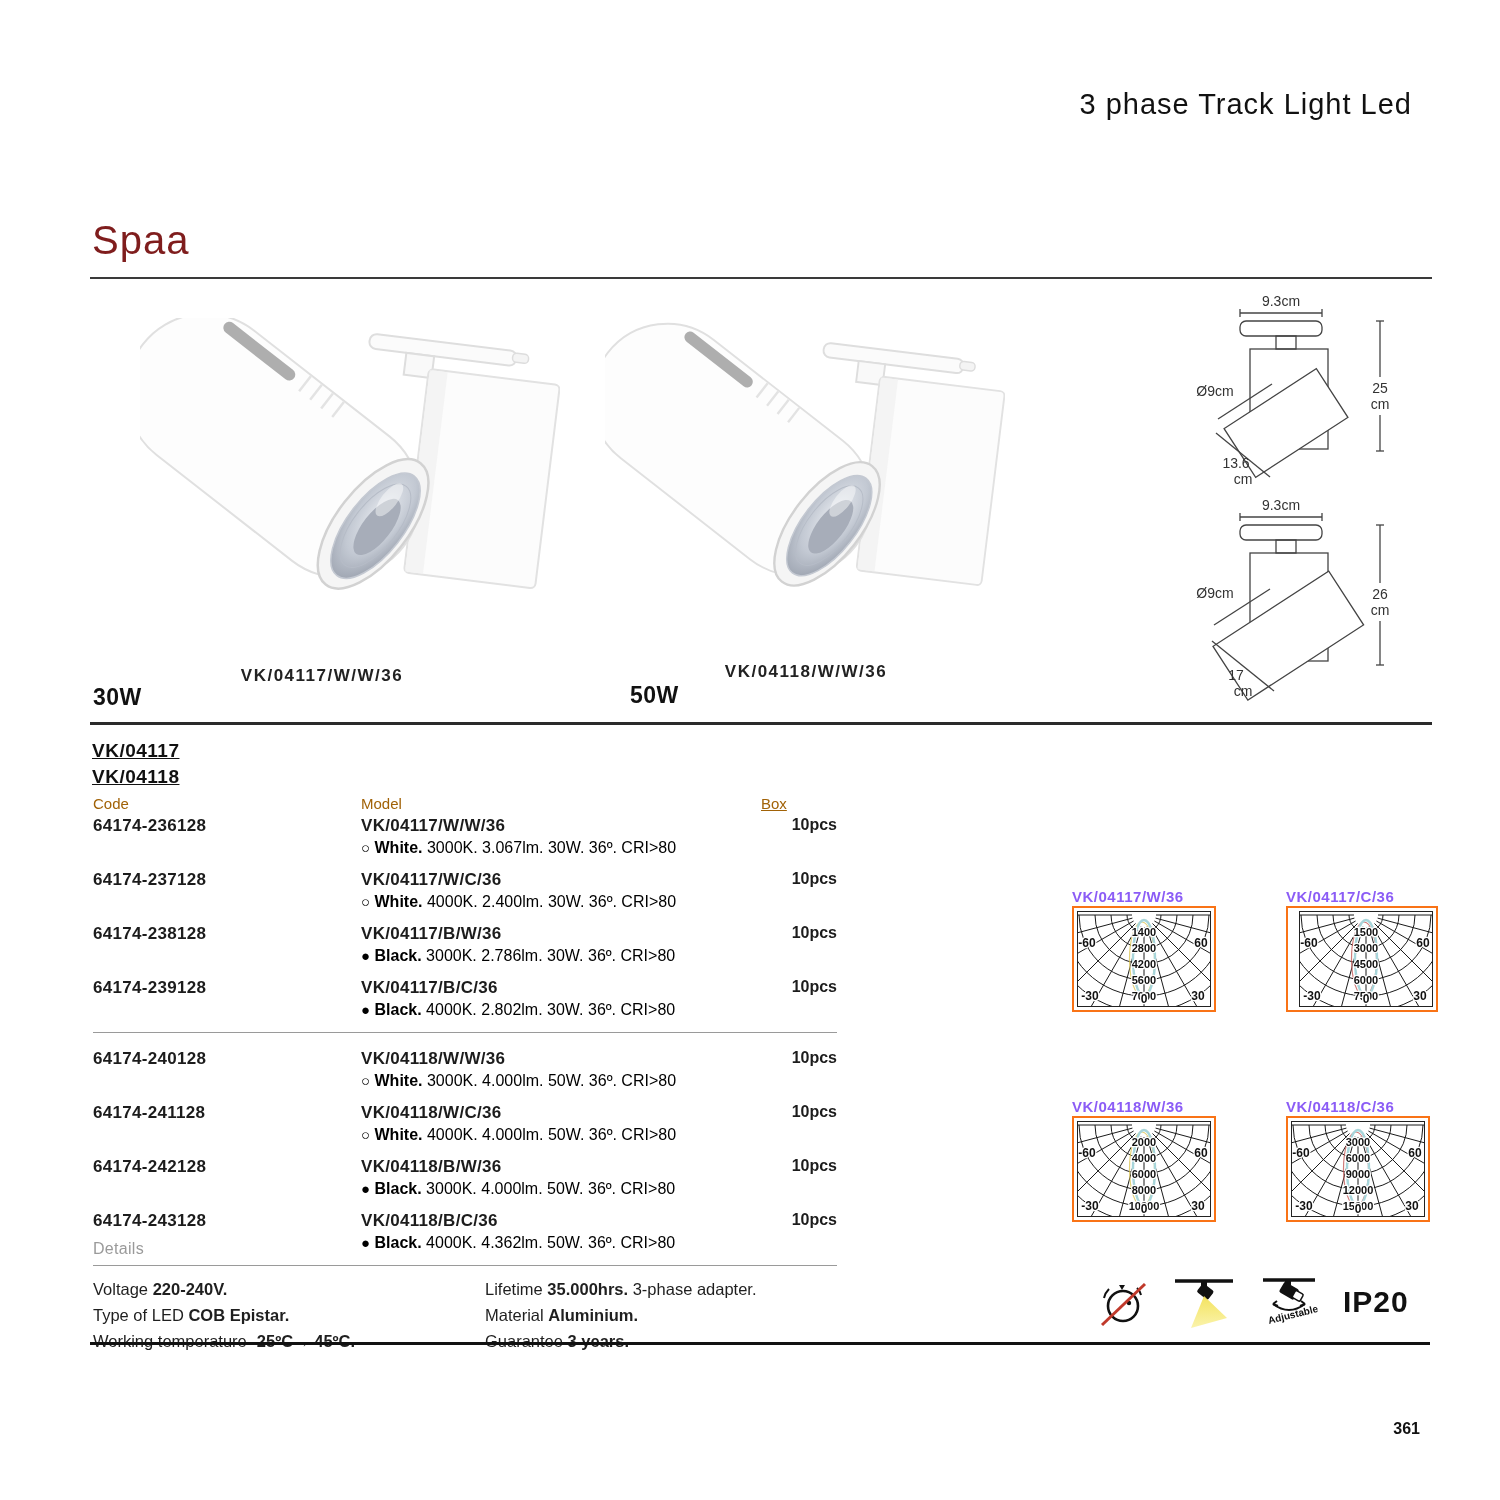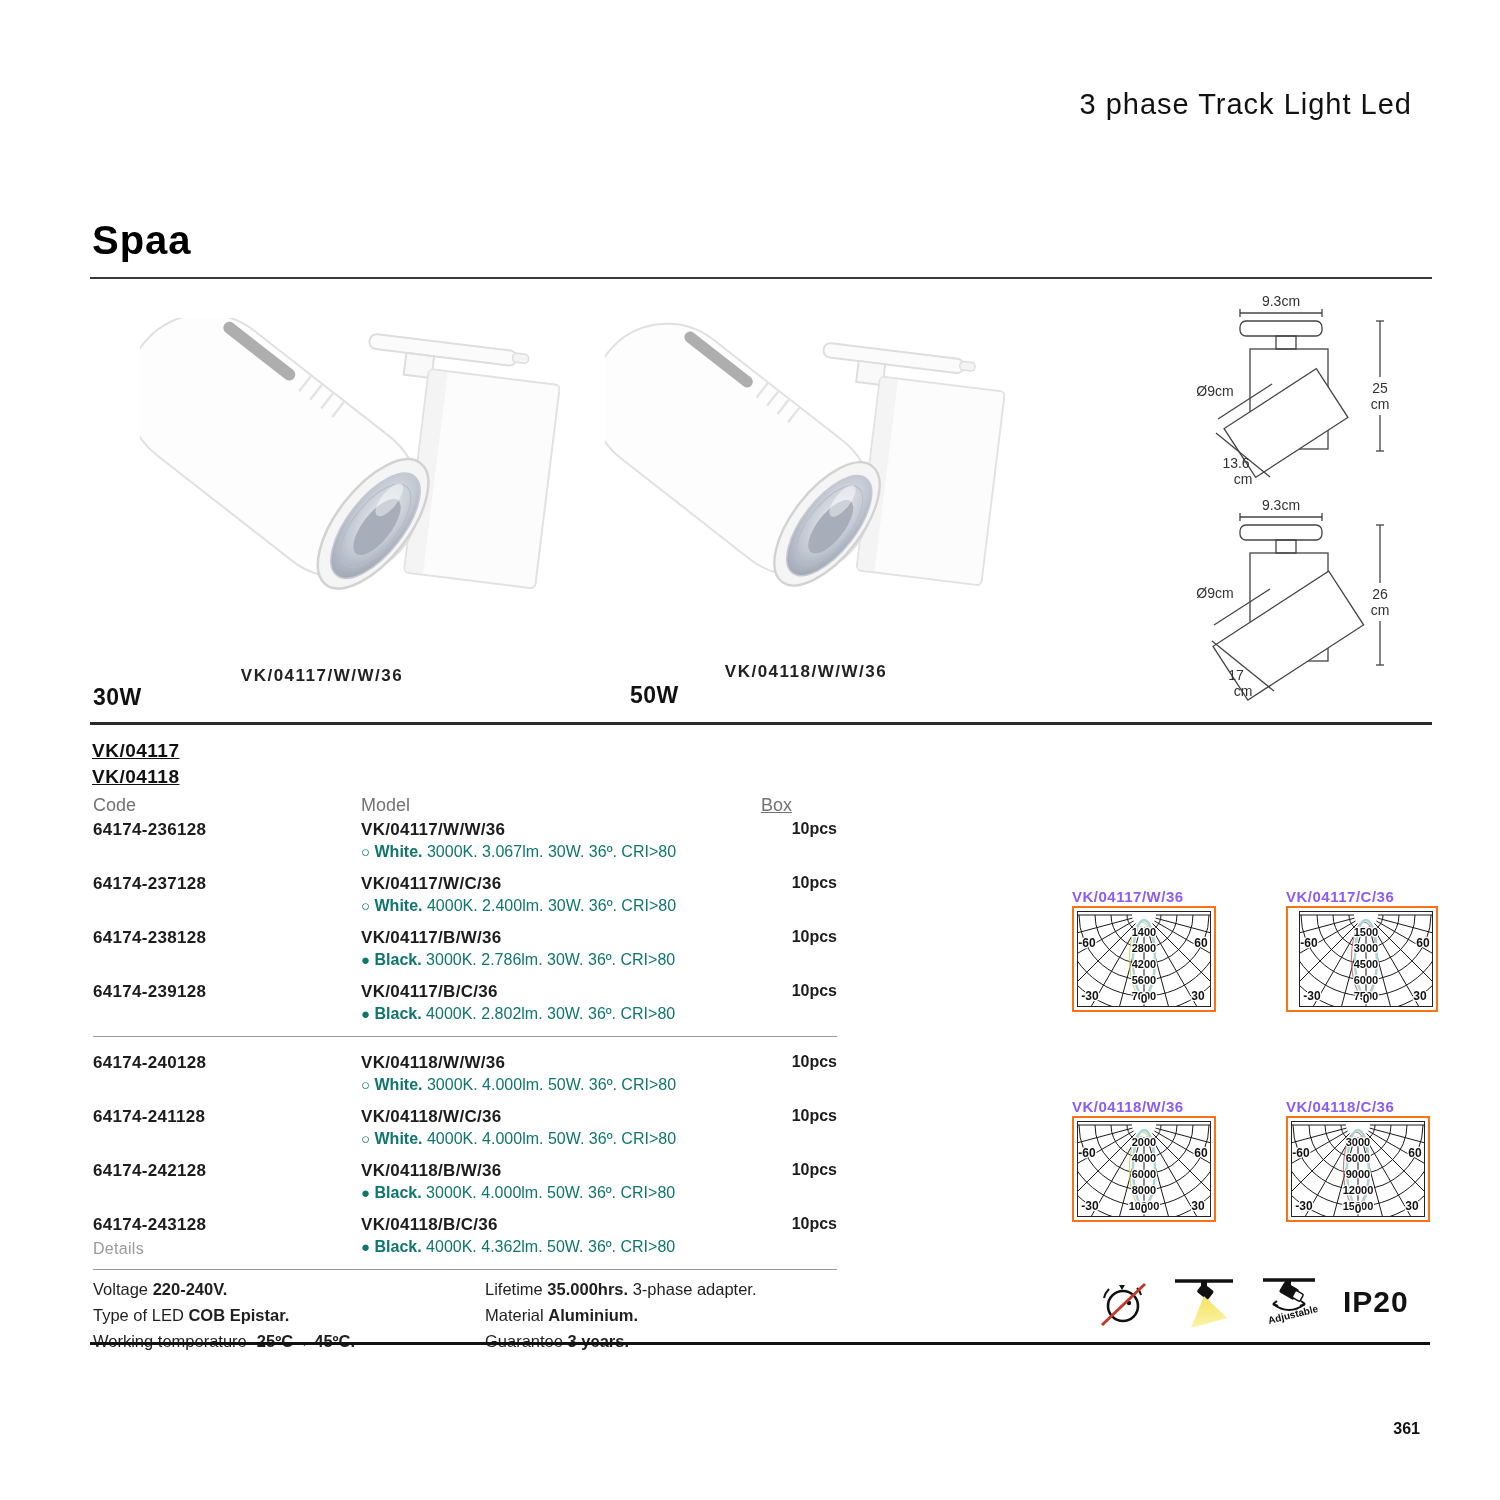--- a/index.html
+++ b/index.html
@@ -1,38 +1,38 @@
 <!DOCTYPE html>
 <html><head>
 <meta charset="utf-8">
 <style>
   html,body{margin:0;padding:0;background:#e8e8e8;}
   #page{position:relative;width:1500px;height:1500px;background:#ffffff;overflow:hidden;
         font-family:"Liberation Sans","DejaVu Sans",sans-serif;color:#1c1c1c;}
   .abs{position:absolute;}
   
   .header-title{top:88px;right:88px;font-size:29px;letter-spacing:1px;color:#111;}
-  .product-name{top:218px;left:92px;font-size:40px;font-weight:bold;letter-spacing:1px;color:#000000;}
+  .product-name{top:218px;left:92px;font-size:40px;font-weight:normal;letter-spacing:1px;color:#7f1d1d;}
   .rule{position:absolute;background:#3a3a3a;}
   .rule-thin{height:2px;}
   .rule-mid{height:3px;background:#2a2a2a;}
   .rule-heavy{height:3px;background:#111;}
   
   .prod-caption{font-size:17px;font-weight:600;letter-spacing:1.5px;color:#222;transform:translateX(-50%);}
   .wattage{font-size:23px;font-weight:bold;letter-spacing:.5px;color:#111;}
   
   .model-link{left:92px;font-size:19px;font-weight:bold;letter-spacing:.5px;text-decoration:underline;color:#111;}
   
   #order-table{top:795px;left:93px;width:744px;}
-  .t-head{display:grid;grid-template-columns:268px 1fr 76px;font-size:18px;color:#737373;margin-bottom:4px;}
+  .t-head{display:grid;grid-template-columns:268px 1fr 76px;font-size:15px;color:#a16207;margin-bottom:4px;}
   .t-head .col-box{text-align:left;text-decoration:underline;}
   .t-row{display:grid;grid-template-columns:268px 1fr 76px;margin-bottom:13px;}
   .t-code{font-size:17px;font-weight:bold;letter-spacing:.3px;}
   .t-model{font-size:17px;font-weight:bold;letter-spacing:.3px;}
-  .t-desc{font-size:16px;margin-top:3px;color:#0f766e;}
+  .t-desc{font-size:16px;margin-top:3px;color:#000000;}
   .t-desc .dot{font-size:15px;}
   .t-desc .finish{font-weight:bold;}
   .t-box{font-size:16px;font-weight:bold;text-align:right;}
   .group-divider{border:0;border-top:1.5px solid #9a9a9a;margin:6px 0 16px 0;}
   
   #details-block{top:1240px;left:93px;width:780px;}
   .details-label{font-size:16px;color:#9a9a9a;letter-spacing:.3px;margin-bottom:18px;}
   .details-cols{display:flex;}
   .details-col{font-size:16.5px;line-height:1.58;color:#1f1f1f;}
   .details-col.left{width:392px;}

